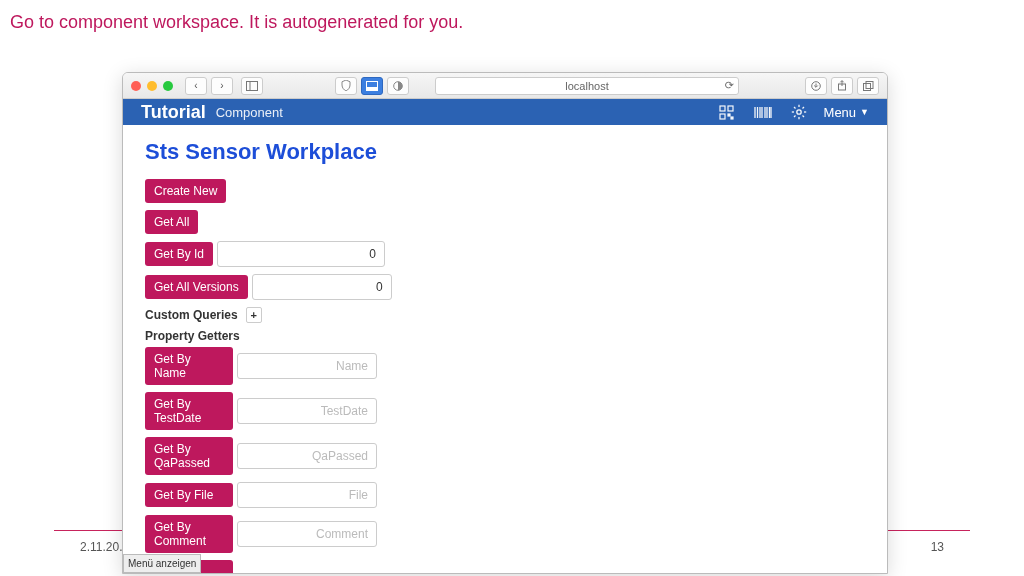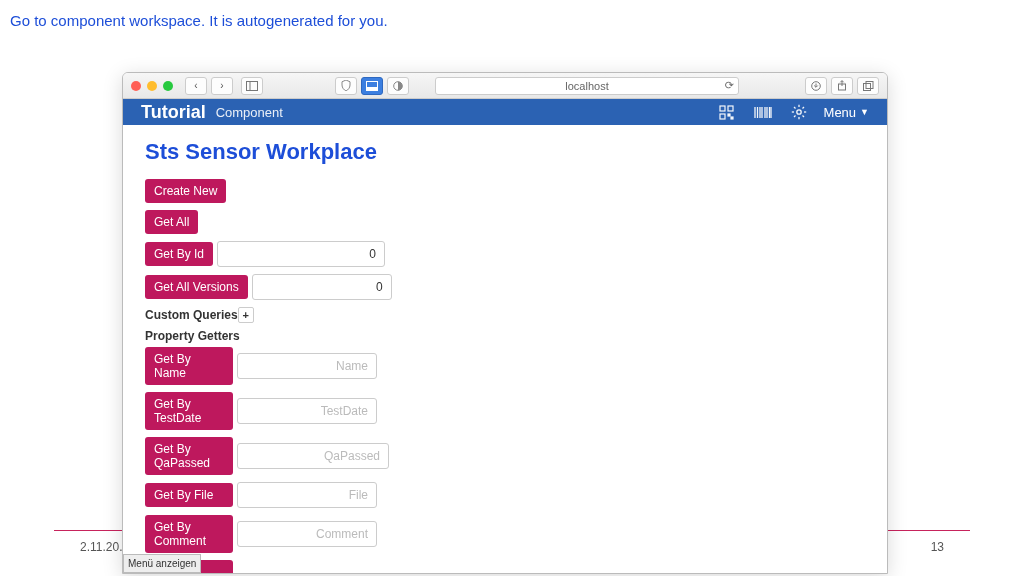--- a/index.html
+++ b/index.html
@@ -1,17 +1,17 @@
 <!DOCTYPE html>
 <html><head>
 <meta charset="utf-8">
 <style>
   * { box-sizing: border-box; margin: 0; padding: 0; }
   body { font-family: -apple-system, BlinkMacSystemFont, "Segoe UI", Helvetica, Arial, sans-serif; background: #fff; width: 1024px; height: 576px; overflow: hidden; position: relative; }
-  .slide-caption { position: absolute; top: 12px; left: 10px; font-size: 15px; color: #1d4ed8; text-align: center; }
+  .slide-caption { position: absolute; top: 12px; left: 10px; font-size: 18px; color: #be185d; text-align: center; }
   .footer-line { position: absolute; top: 530px; left: 54px; right: 54px; border-top: 1px solid #c7235c; }
   .footer-date { position: absolute; top: 540px; left: 80px; font-size: 12px; color: #555; }
   .footer-page { position: absolute; top: 540px; right: 80px; font-size: 12px; color: #555; }
 
   .browser { position: absolute; top: 72px; left: 122px; width: 766px; height: 502px; border: 1px solid #bbb; border-radius: 6px 6px 0 0; background: #fff; overflow: hidden; box-shadow: 0 4px 20px rgba(0,0,0,0.15); }
   .titlebar { height: 26px; background: linear-gradient(#f6f6f6,#e8e8e8); border-bottom: 1px solid #ccc; display: flex; align-items: center; padding: 0 8px; gap: 6px; font-size: 11px; color: #555; }
   .traffic { display: flex; gap: 6px; margin-right: 6px; }
   .dot { width: 10px; height: 10px; border-radius: 50%; }
   .dot.red { background: #ff5f56; }
   .dot.yellow { background: #ffbd2e; }
@@ -37,21 +37,21 @@
   .page-h1 { font-size: 22px; font-weight: 600; color: #1d4ed8; margin-bottom: 14px; }
 
   .action-row { display: flex; align-items: center; margin-bottom: 7px; }
   .btn { background: #be185d; color: #fff; border: none; border-radius: 3px; padding: 5px 9px; font-size: 12px; cursor: pointer; text-align: left; }
   .btn.w-fixed { width: 88px; }
   .num-input, .txt-input { height: 26px; border: 1px solid #ccc; border-radius: 3px; padding: 0 8px; font-size: 12px; width: 168px; margin-left: 4px; }
   .num-input { text-align: right; color: #333; }
   .txt-input { text-align: right; }
   .txt-input::placeholder { color: #bbb; }
 
-  .section-lbl { font-size: 12px; font-weight: 600; color: #333; margin: 6px 0 4px; display: flex; align-items: center; gap: 0; }
+  .section-lbl { font-size: 12px; font-weight: 600; color: #333; margin: 6px 0 4px; display: flex; align-items: center; gap: 8px; }
   .plus-btn { width: 16px; height: 16px; border: 1px solid #ccc; border-radius: 2px; background: #fff; display: flex; align-items: center; justify-content: center; font-size: 11px; color: #333; cursor: pointer; }
 
   .menu-anzeigen { position: absolute; left: 0; bottom: 0; background: #eee; border: 1px solid #bbb; font-size: 10px; padding: 3px 4px; color: #333; }
 
   svg { display: block; }
 </style>
 </head>
 <body>
 
 <div class="slide-caption">Go to component workspace. It is autogenerated for you.</div>
@@ -199,21 +199,21 @@
         <div class="action-row">
           <button class="btn w-fixed">Get By Name</button>
           <input class="txt-input" placeholder="Name" style="width: 140px;">
         </div>
         <div class="action-row">
           <button class="btn w-fixed">Get By TestDate</button>
           <input class="txt-input" placeholder="TestDate" style="width: 140px;">
         </div>
         <div class="action-row">
           <button class="btn w-fixed">Get By QaPassed</button>
-          <input class="txt-input" placeholder="QaPassed" style="width: 152px;">
+          <input class="txt-input" placeholder="QaPassed" style="width: 140px;">
         </div>
         <div class="action-row">
           <button class="btn w-fixed">Get By File</button>
           <input class="txt-input" placeholder="File" style="width: 140px; padding-left: 48px;">
         </div>
         <div class="action-row">
           <button class="btn w-fixed">Get By Comment</button>
           <input class="txt-input" placeholder="Comment" style="width: 140px;">
         </div>
         <div class="action-row">

